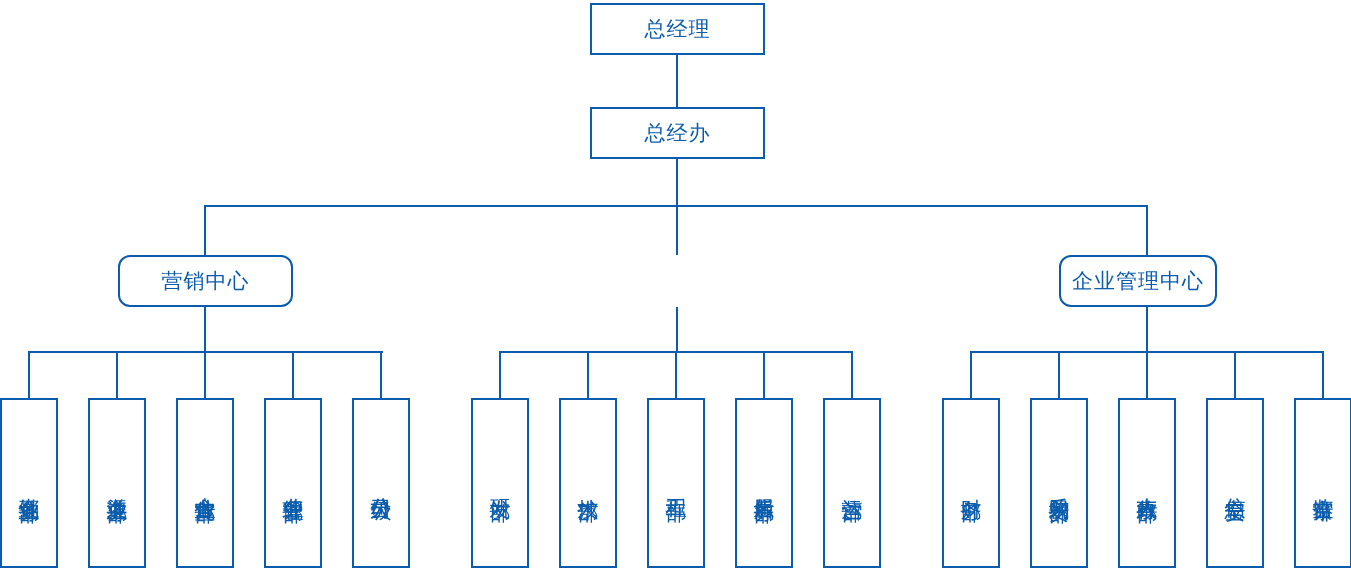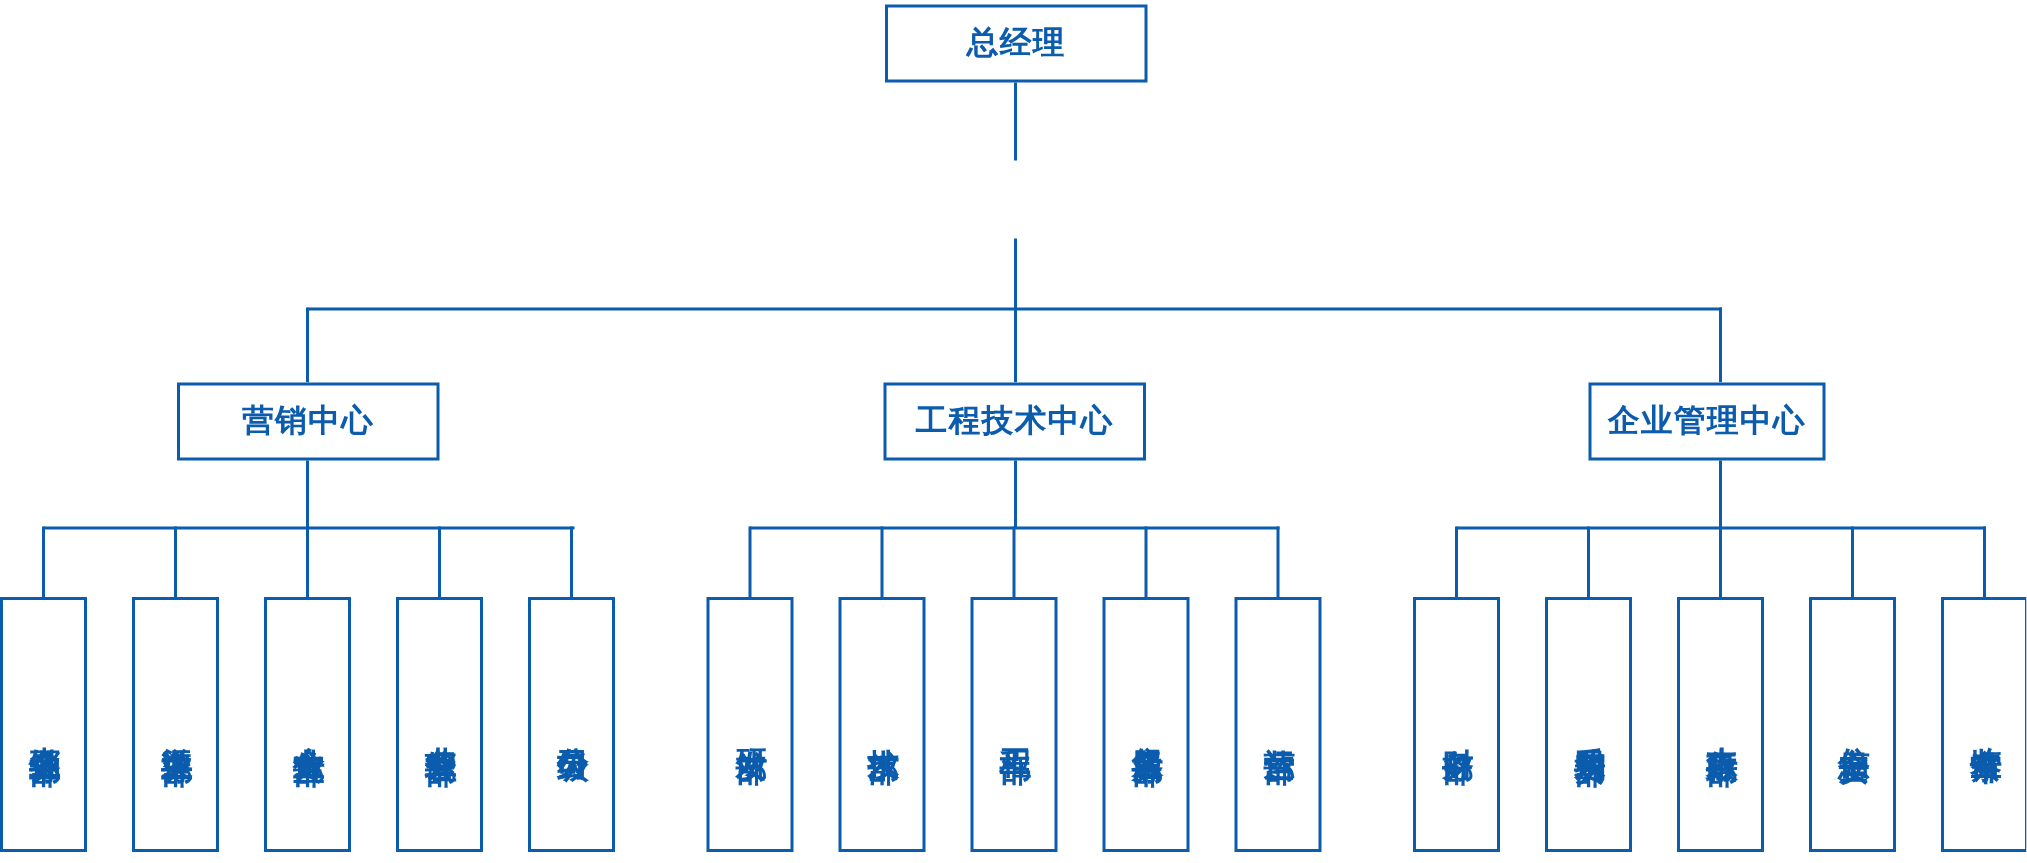--- a/index.html
+++ b/index.html
@@ -23,30 +23,31 @@
     position: absolute;
     box-sizing: border-box;
     border: 2px solid #0b5cad;
     background: #ffffff;
     color: #0b5cad;
     display: flex;
     align-items: center;
     justify-content: center;
     text-align: center;
     line-height: 1.12;
-    font-weight: 700;
+    font-weight: 400;
   }
   .node.level-0,
   .node.level-1 {
     font-size: 21px;
     letter-spacing: 1px;
   }
   .node.level-2 {
     font-size: 21px;
     letter-spacing: 1px;
+    border-radius: 12px;
   }
   .node.leaf {
     font-size: 21px;
     letter-spacing: 1px;
     writing-mode: vertical-rl;
     text-orientation: upright;
     padding: 4px 0;
     line-height: 1.05;
   }
   .node.leaf .label {
@@ -66,33 +67,33 @@
 <body>
 
 <div id="chart-root">
 
   <div class="node level-0" style="left:590px; top:3px; width:175px; height:52px;">
     <span class="label">总经理</span>
   </div>
 
   <div class="conn v" style="left:676px; top:55px; height:52px;"></div>
 
+  <div class="node level-1" style="left:590px; top:107px; width:175px; height:52px;">
+    <span class="label">总经办</span>
+  </div>
 
   <div class="conn v" style="left:676px; top:159px; height:47px;"></div>
 
   <div class="conn h" style="left:205px; top:205px; width:943px;"></div>
   <div class="conn v" style="left:204px; top:205px; height:50px;"></div>
   <div class="conn v" style="left:676px; top:205px; height:50px;"></div>
   <div class="conn v" style="left:1146px; top:205px; height:50px;"></div>
 
   <div class="node level-2" style="left:118px; top:255px; width:175px; height:52px;">
     <span class="label">营销中心</span>
-  </div>
-  <div class="node level-2" style="left:589px; top:255px; width:175px; height:52px;">
-    <span class="label">工程技术中心</span>
   </div>
   <div class="node level-2" style="left:1059px; top:255px; width:158px; height:52px;">
     <span class="label">企业管理中心</span>
   </div>
 
   <div class="conn v" style="left:204px; top:307px; height:45px;"></div>
   <div class="conn h" style="left:29px; top:351px; width:354px;"></div>
   <div class="conn v" style="left:28px; top:351px; height:47px;"></div>
   <div class="conn v" style="left:116px; top:351px; height:47px;"></div>
   <div class="conn v" style="left:204px; top:351px; height:47px;"></div>

